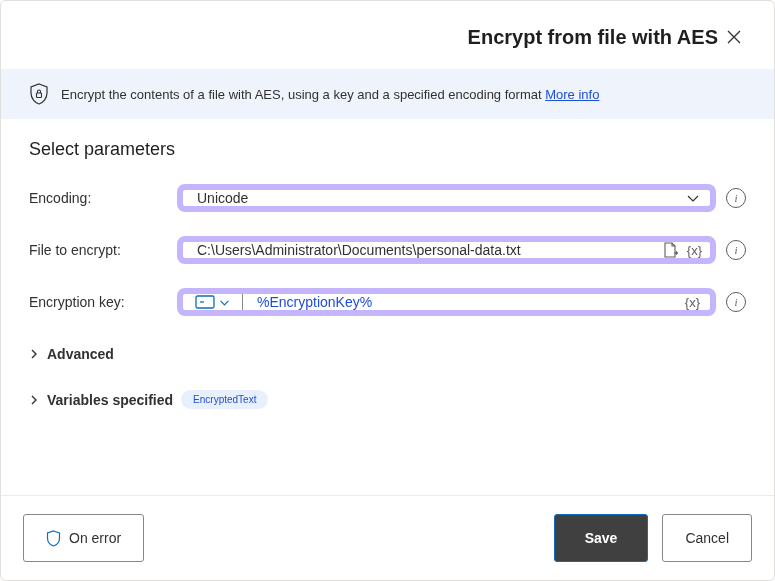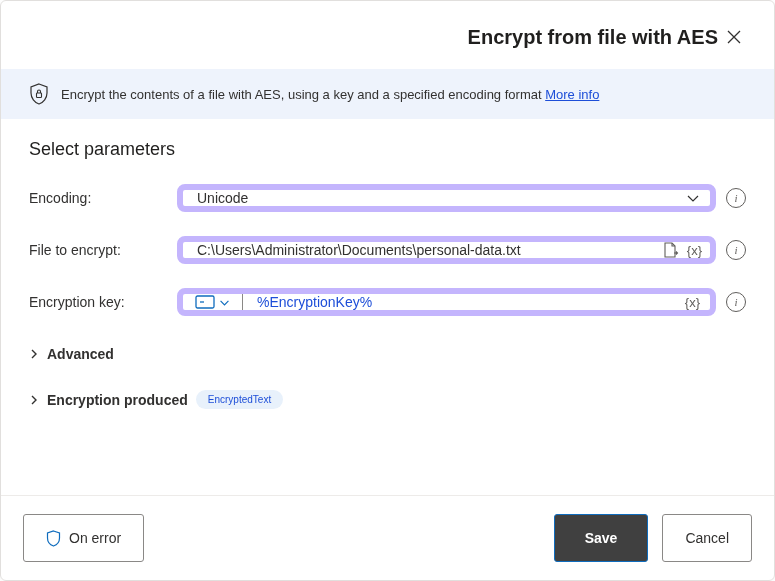--- a/index.html
+++ b/index.html
@@ -262,21 +262,21 @@
       <svg width="10" height="10" viewBox="0 0 10 10">
           <path d="M3 1 L7 5 L3 9" stroke="#323130" stroke-width="1.4" fill="none"></path>
         </svg>
       <span>Advanced</span>
     </div>
 
     <div class="expander">
       <svg width="10" height="10" viewBox="0 0 10 10">
           <path d="M3 1 L7 5 L3 9" stroke="#323130" stroke-width="1.4" fill="none"></path>
         </svg>
-      <span>Encryption produced</span>
+      <span>Variables specified</span>
       <span class="chip">EncryptedText</span>
     </div>
 
   </div>
 
   <div class="footer">
     <button class="btn btn-outline">
       <svg width="15" height="17" viewBox="0 0 15 17">
           <path d="M7.5 1 L13.5 3 V8 C13.5 11.5 11 14.8 7.5 16 C4 14.8 1.5 11.5 1.5 8 V3 Z" fill="none" stroke="#0f6cbd" stroke-width="1.2"></path>
         </svg>

